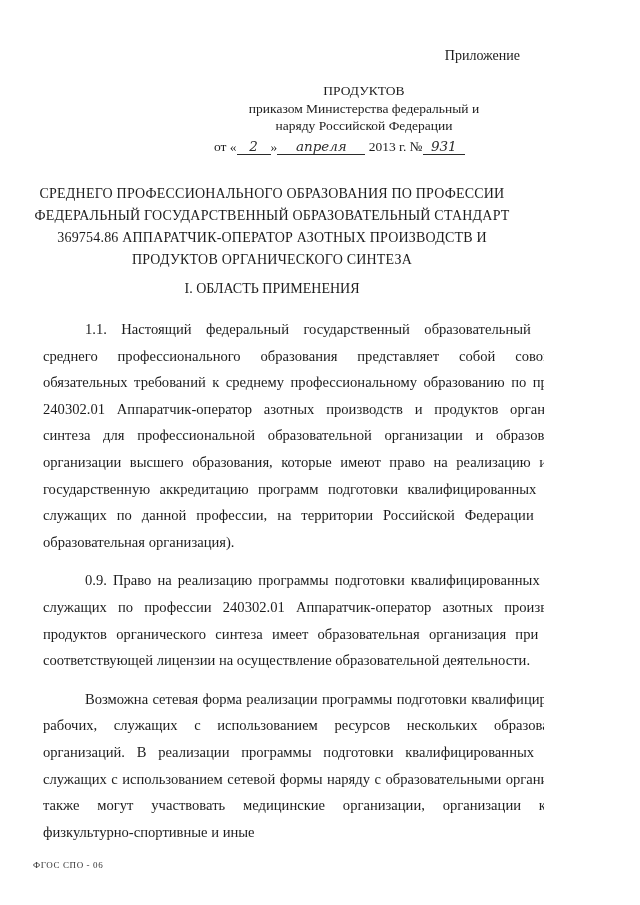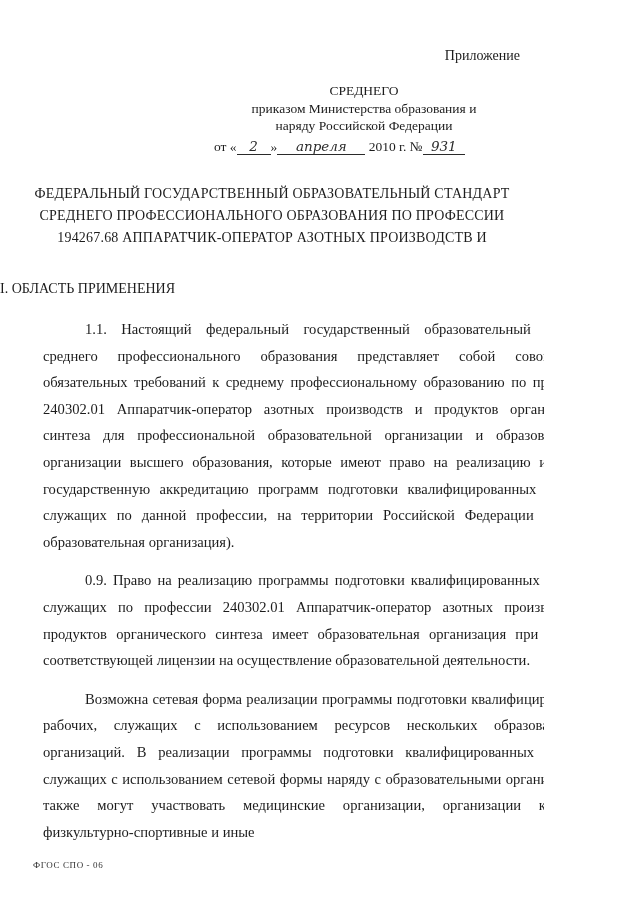--- a/index.html
+++ b/index.html
@@ -69,20 +69,21 @@
     line-height: 22px;
     letter-spacing: 0.2px;
   }
 
   
   .section-heading {
     position: absolute;
     top: 281px;
     left: 0;
     right: 0;
+    text-align: center;
     font-size: 14px;
   }
 
   
   .body-text {
     position: absolute;
     top: 304px;
     left: 31px;
     width: 581px;
     font-size: 14.6px;
@@ -106,32 +107,33 @@
   }
 </style>
 </head>
 <body>
 
 <div class="page">
 
   <div class="appendix">Приложение</div>
 
   <div class="approval">
-    <div>СРЕДНЕГО</div>
-    <div>приказом Министерства образования и</div>
+    <div>ПРОДУКТОВ</div>
+    <div>приказом Министерства федеральный и</div>
     <div>наряду Российской Федерации</div>
     <div class="approval-date">
-      <span>от «</span><span class="blank blank-day"><span class="hw">2</span></span><span>»</span><span class="blank blank-month"><span class="hw">апреля</span></span>&nbsp;<span>2010 г. №</span><span class="blank blank-num"><span class="hw">931</span></span>
+      <span>от «</span><span class="blank blank-day"><span class="hw">2</span></span><span>»</span><span class="blank blank-month"><span class="hw">апреля</span></span>&nbsp;<span>2013 г. №</span><span class="blank blank-num"><span class="hw">931</span></span>
     </div>
   </div>
 
   <div class="title">
+    <div>СРЕДНЕГО ПРОФЕССИОНАЛЬНОГО ОБРАЗОВАНИЯ ПО ПРОФЕССИИ</div>
     <div>ФЕДЕРАЛЬНЫЙ ГОСУДАРСТВЕННЫЙ ОБРАЗОВАТЕЛЬНЫЙ СТАНДАРТ</div>
-    <div>СРЕДНЕГО ПРОФЕССИОНАЛЬНОГО ОБРАЗОВАНИЯ ПО ПРОФЕССИИ</div>
-    <div>194267.68 АППАРАТЧИК-ОПЕРАТОР АЗОТНЫХ ПРОИЗВОДСТВ И</div>
+    <div>369754.86 АППАРАТЧИК-ОПЕРАТОР АЗОТНЫХ ПРОИЗВОДСТВ И</div>
+    <div>ПРОДУКТОВ ОРГАНИЧЕСКОГО СИНТЕЗА</div>
   </div>
 
   <div class="section-heading">I. ОБЛАСТЬ ПРИМЕНЕНИЯ</div>
 
   <div class="body-text">
     <p>1.1. Настоящий федеральный государственный образовательный стандарт среднего профессионального образования представляет собой совокупность обязательных требований к среднему профессиональному образованию по профессии 240302.01 Аппаратчик-оператор азотных производств и продуктов органического синтеза для профессиональной образовательной организации и образовательной организации высшего образования, которые имеют право на реализацию имеющих государственную аккредитацию программ подготовки квалифицированных рабочих, служащих по данной профессии, на территории Российской Федерации (далее – образовательная организация).</p>
     <p>0.9. Право на реализацию программы подготовки квалифицированных рабочих, служащих по профессии 240302.01 Аппаратчик-оператор азотных производств и продуктов органического синтеза имеет образовательная организация при наличии соответствующей лицензии на осуществление образовательной деятельности.</p>
     <p>Возможна сетевая форма реализации программы подготовки квалифицированных рабочих, служащих с использованием ресурсов нескольких образовательных организаций. В реализации программы подготовки квалифицированных рабочих, служащих с использованием сетевой формы наряду с образовательными организациями также могут участвовать медицинские организации, организации культуры, физкультурно-спортивные и иные</p>
   </div>
 

